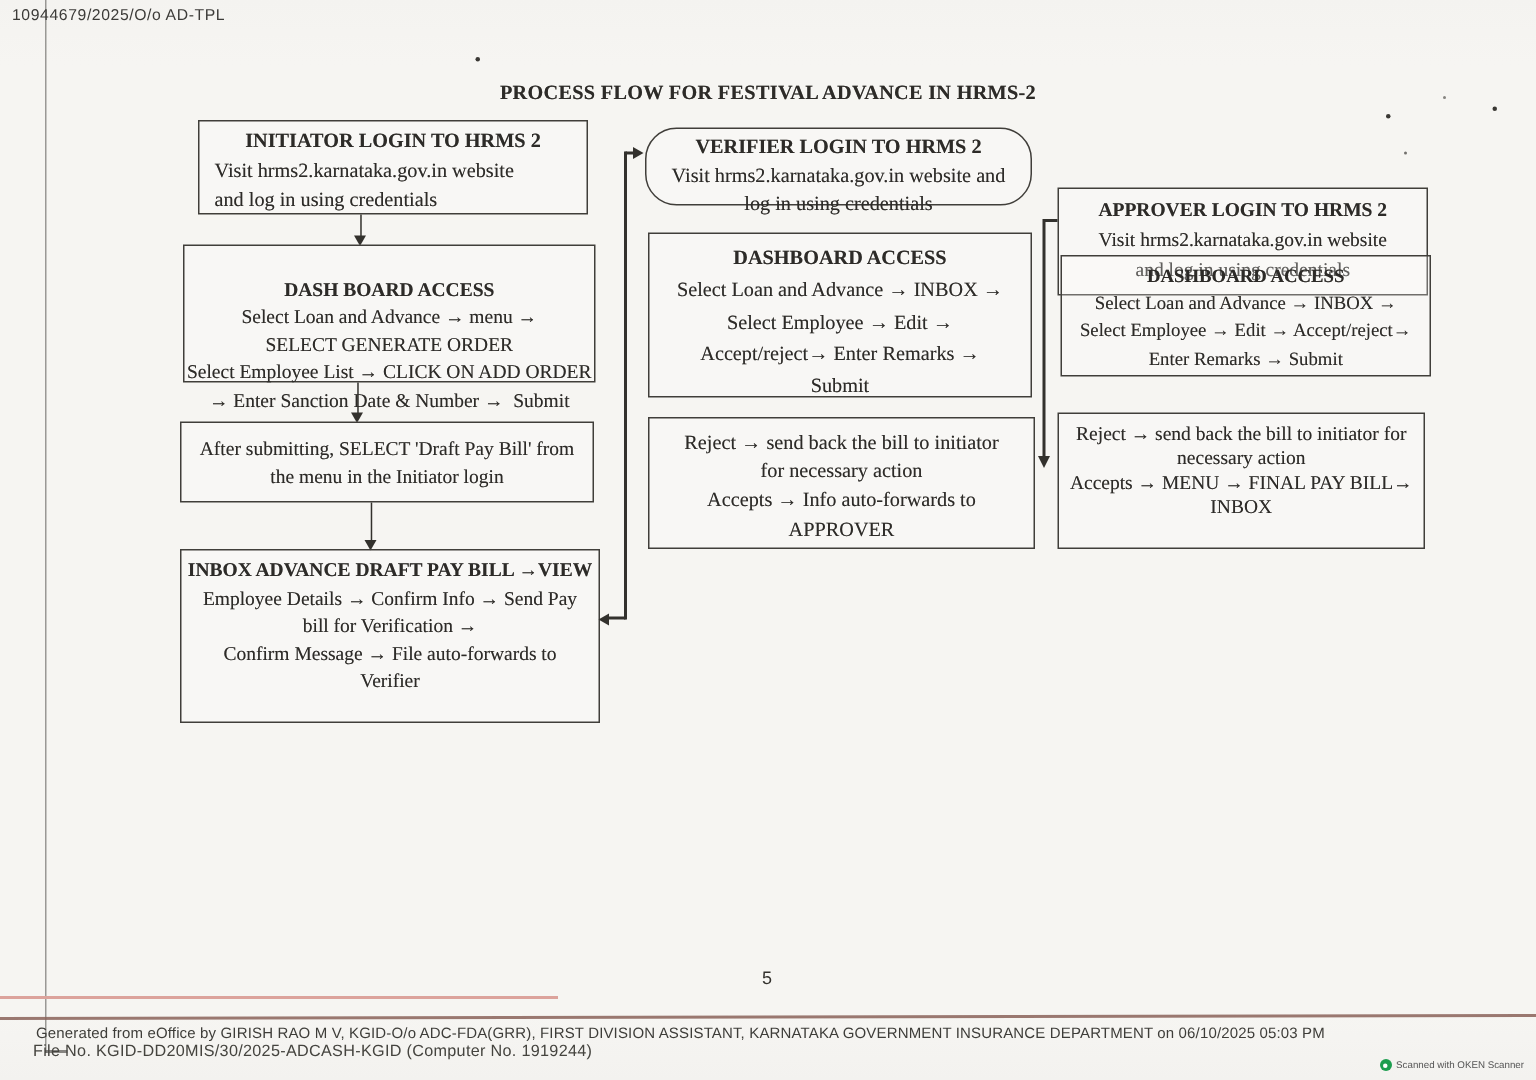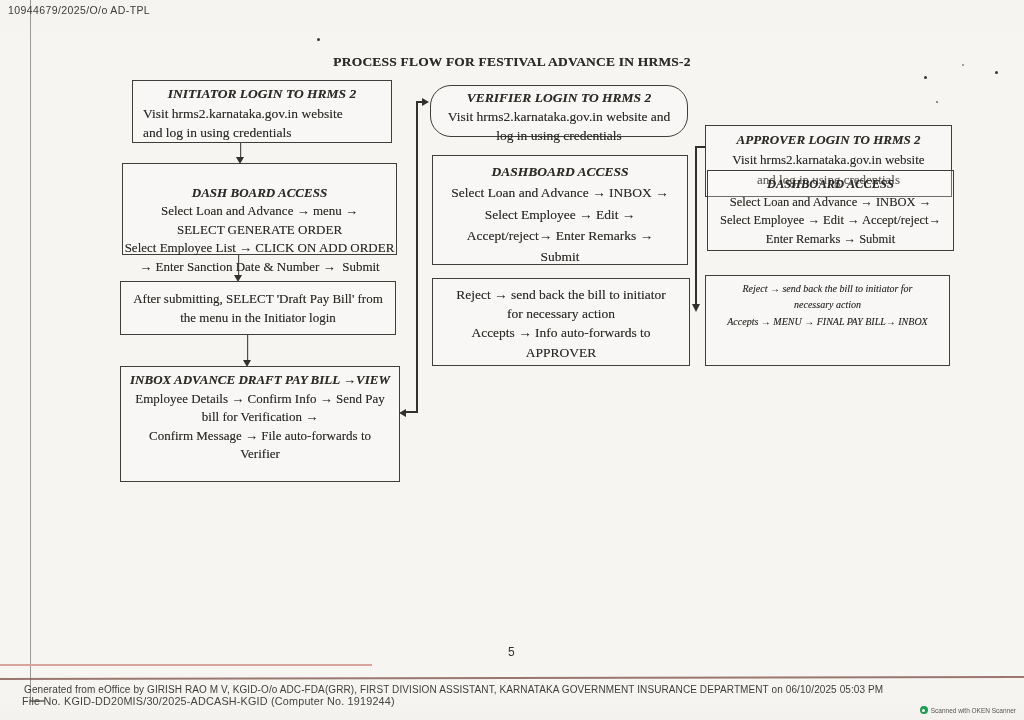--- a/index.html
+++ b/index.html
@@ -10,36 +10,36 @@
   }
   .sans{font-family:"Liberation Sans","DejaVu Sans",sans-serif;}
   .abs{position:absolute;}
   .ref{left:8px;top:4px;font-size:10.5px;letter-spacing:.4px;color:#3c3b38;}
   .title{left:0;top:54px;width:1024px;text-align:center;font-weight:bold;font-size:13.5px;letter-spacing:.2px;text-shadow:0 0 .4px rgba(45,43,40,.55);}
   
   .fbox{
     position:absolute;border:1.8px solid #403e3a;background:rgba(255,255,255,.25);
     text-align:center;box-sizing:border-box;text-shadow:0 0 .35px rgba(45,43,40,.45);
   }
-  .fbox .bt{font-weight:bold;font-style:italic;}
+  .fbox .bt{font-weight:bold;}
   .fbox .bl{font-weight:normal;}
   
   #b-i1{left:132px;top:80px;width:260px;height:63px;font-size:13.5px;line-height:19.5px;padding-top:3px;}
   #b-i1 .body{text-align:left;padding-left:10px;}
   #b-i2{left:122px;top:163px;width:275px;height:92px;font-size:13px;line-height:18.4px;padding-top:20px;}
   #b-i3{left:120px;top:281px;width:276px;height:54px;font-size:13px;line-height:18.5px;padding-top:8px;}
   #b-i4{left:120px;top:366px;width:280px;height:116px;font-size:13px;line-height:18.6px;padding-top:4px;}
   
   #b-v1{left:430px;top:85px;width:258px;height:52px;font-size:13.5px;line-height:19px;padding-top:2px;border-radius:21px;}
   #b-v2{left:432px;top:155px;width:256px;height:110px;font-size:13.5px;line-height:21.3px;padding-top:5px;}
   #b-v3{left:432px;top:278px;width:258px;height:88px;font-size:13.5px;line-height:19.2px;padding-top:6px;}
   
   #b-a1{left:705px;top:85px;width:247px;height:72px;font-size:13px;line-height:20px;padding-top:4px;margin-top:40px;}
   #b-a2{left:707px;top:170px;width:247px;height:81px;font-size:12.5px;line-height:18.2px;padding-top:4px;}
-  #b-a3{left:705px;top:275px;width:245px;height:91px;font-size:10px;line-height:16.4px;padding-top:5px;font-style:italic;}
+  #b-a3{left:705px;top:275px;width:245px;height:91px;font-size:13px;line-height:16.4px;padding-top:5px;}
   
   .varrow{position:absolute;width:9px;}
   .varrow .shaft{position:absolute;left:50%;transform:translateX(-50%);top:0;bottom:6.5px;width:1.7px;background:#33312d;}
   .varrow .head{position:absolute;bottom:0;left:0;width:0;height:0;
     border-left:4.5px solid transparent;border-right:4.5px solid transparent;border-top:7.5px solid #33312d;}
   #ar1{left:236px;top:143px;height:21px;}
   #ar2{left:234px;top:255px;height:27px;}
   #ar3{left:243px;top:335px;height:32px;}
   
   .cline{position:absolute;background:#33312d;}

